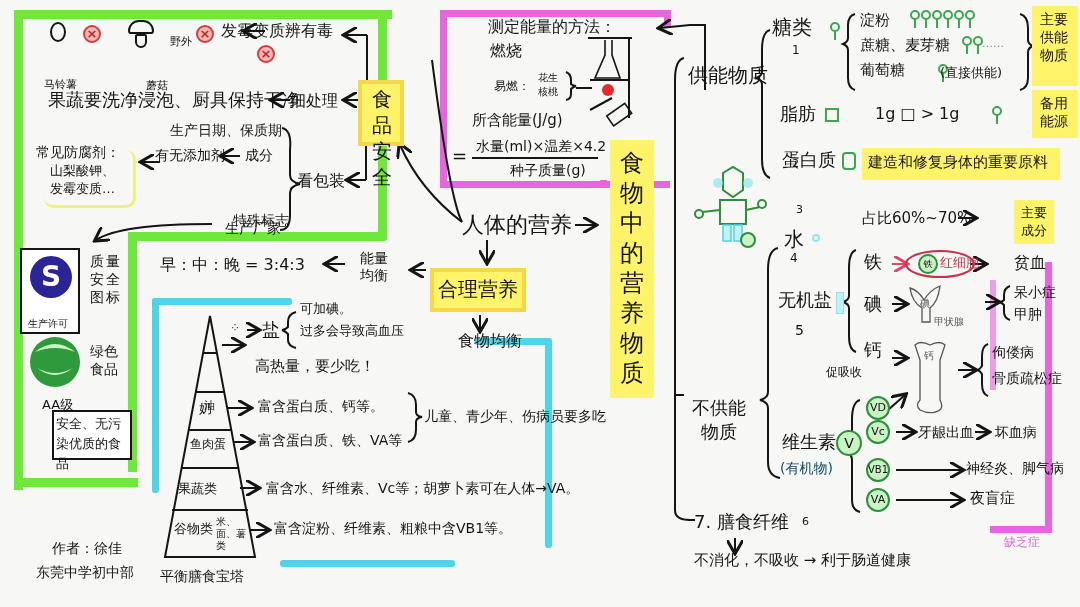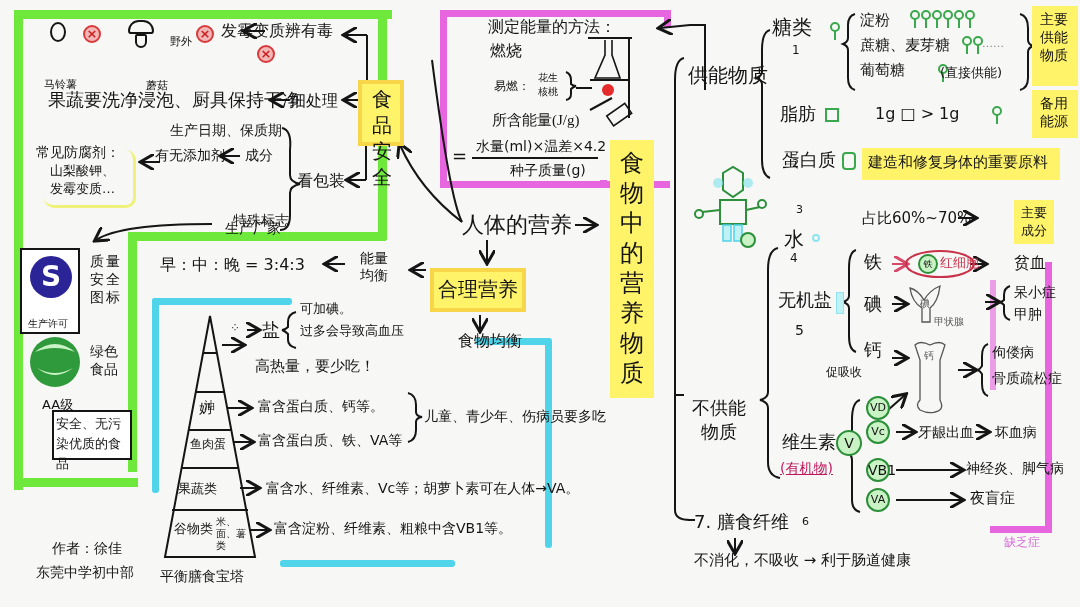--- a/index.html
+++ b/index.html
@@ -224,21 +224,21 @@
 <div class="t s13" style="left:42px; top:398px;">AA级</div>
 <div class="abs" style="left:52px; top:410px; width:80px; height:50px; border:2px solid #151515; background:#fff;"></div>
 <div class="t s13" style="left:56px; top:414px; width:74px; white-space:normal; line-height:20px;">安全、无污染优质的食品</div>
 
 
 <div class="t s16" style="left:488px; top:18px;">测定能量的方法：</div>
 <div class="t s16" style="left:490px; top:42px;">燃烧</div>
 <div class="t s12" style="left:494px; top:80px;">易燃：</div>
 <div class="t s10" style="left:538px; top:72px;">花生</div>
 <div class="t s10" style="left:538px; top:86px;">核桃</div>
-<div class="t s15" style="left:492px; top:112px;font-family:Liberation Serif, serif;">所含能量(J/g)</div>
+<div class="t s15" style="left:472px; top:112px;">所含能量(J/g)</div>
 <div class="t s18" style="left:452px; top:146px;">=</div>
 <div class="t s14" style="left:476px; top:138px;">水量(ml)×温差×4.2</div>
 <div class="t s14" style="left:510px; top:162px;">种子质量(g)</div>
 
 
 <div class="t s22" style="left:462px; top:212px;">人体的营养</div>
 
 <div class="abs hl-yellow" style="left:430px; top:268px; width:96px; height:44px; border:4px solid #f7d649;"></div>
 <div class="t s20" style="left:438px; top:278px;">合理营养</div>
 <div class="t s16" style="left:458px; top:332px;">食物均衡</div>
@@ -339,26 +339,26 @@
 <div class="t s18" style="left:864px; top:340px;">钙</div>
 <div class="t s10" style="left:924px; top:350px; color:#555;">钙</div>
 <div class="t s12" style="left:826px; top:366px;">促吸收</div>
 <div class="t s14" style="left:992px; top:344px;">佝偻病</div>
 <div class="t s14" style="left:992px; top:370px;">骨质疏松症</div>
 
 <div class="t s18" style="left:688px; top:396px; width:62px; white-space:normal; line-height:24px; text-align:center;">不供能物质</div>
 
 <div class="t s18" style="left:782px; top:432px;">维生素</div>
 <div class="vcircle" style="left:836px; top:430px; width:26px; height:26px; font-size:14px; line-height:22px;">V</div>
-<div class="t s14" style="left:780px; top:460px; color:#be185d;text-decoration:underline;">(有机物)</div>
+<div class="t s14" style="left:780px; top:460px; color:#0c4a6e;">(有机物)</div>
 <div class="t s11" style="left:802px; top:484px;">6</div>
 
 <div class="vcircle" style="left:866px; top:396px;">VD</div>
 <div class="vcircle" style="left:866px; top:420px;">Vc</div>
-<div class="vcircle" style="left:866px; top:458px; font-size:14px;">VB1</div>
+<div class="vcircle" style="left:866px; top:458px; font-size:10px;">VB1</div>
 <div class="vcircle" style="left:866px; top:488px;">VA</div>
 
 <div class="t s14" style="left:918px; top:424px;">牙龈出血 → 坏血病</div>
 <div class="t s14" style="left:966px; top:460px;">神经炎、脚气病</div>
 <div class="t s15" style="left:970px; top:490px;">夜盲症</div>
 <div class="t s12" style="left:1004px; top:536px; color:#d66bd8;">缺乏症</div>
 
 <div class="t s18" style="left:694px; top:512px;">7. 膳食纤维</div>
 <div class="t s15" style="left:694px; top:552px;">不消化，不吸收 → 利于肠道健康</div>
 

